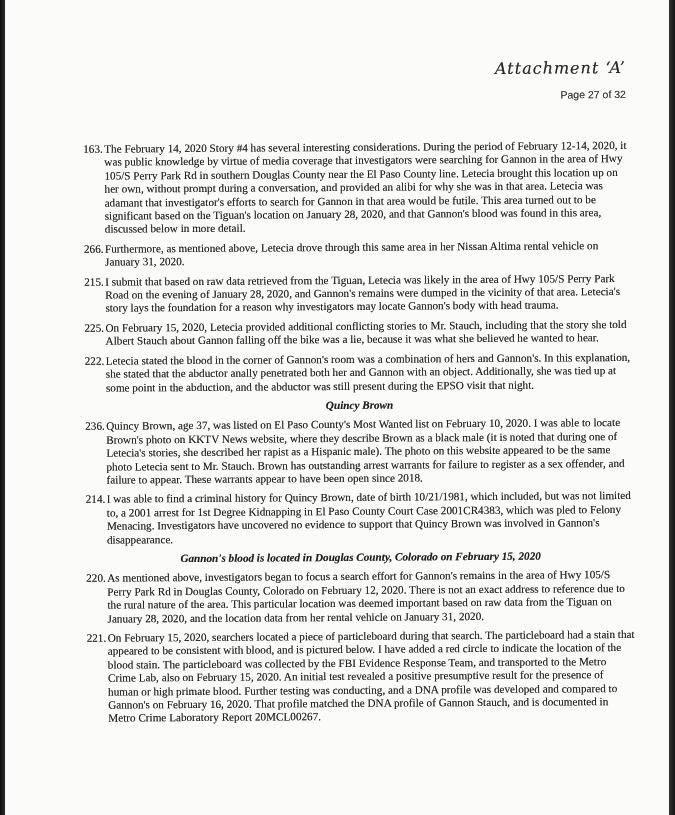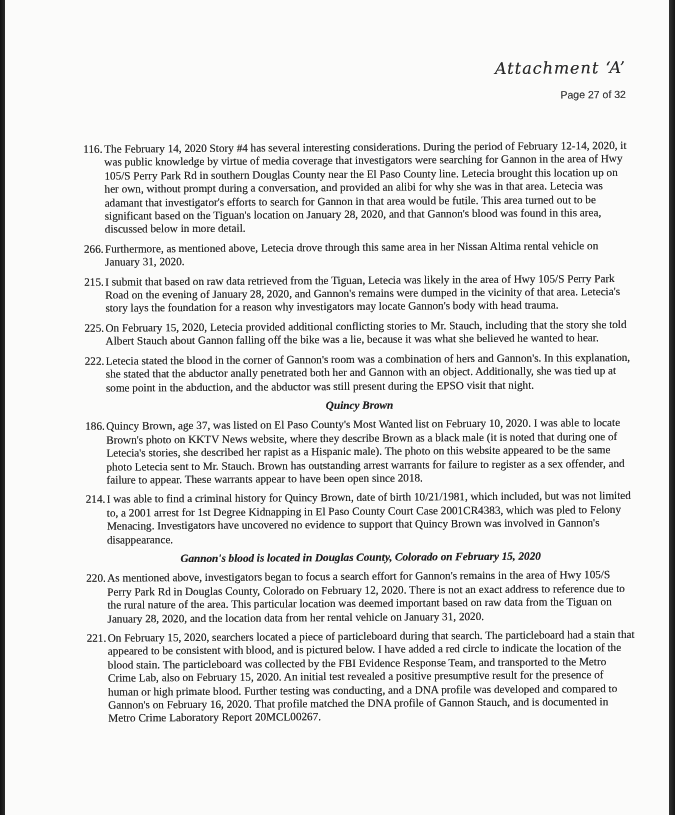--- a/index.html
+++ b/index.html
@@ -74,21 +74,21 @@
 <div class="page-content">
 
   <div class="doc-header">
     <div class="attachment-label">Attachment ‘A’</div>
     <div class="page-number">Page 27 of 32</div>
   </div>
 
   <div class="doc-body">
 
     <div class="para">
-      <span class="pnum">116.</span>
+      <span class="pnum">163.</span>
       <span class="ptext">The February 14, 2020 Story #4 has several interesting considerations.  During the period of February 12-14, 2020, it was public knowledge by virtue of media coverage that investigators were searching for Gannon in the area of Hwy 105/S Perry Park Rd in southern Douglas County near the El Paso County line.  Letecia brought this location up on her own, without prompt during a conversation, and provided an alibi for why she was in that area.  Letecia was adamant that investigator's efforts to search for Gannon in that area would be futile.  This area turned out to be significant based on the Tiguan's location on January 28, 2020, and that Gannon's blood was found in this area, discussed below in more detail.</span>
     </div>
 
     <div class="para">
       <span class="pnum">266.</span>
       <span class="ptext">Furthermore, as mentioned above, Letecia drove through this same area in her Nissan Altima rental vehicle on January 31, 2020.</span>
     </div>
 
     <div class="para">
       <span class="pnum">215.</span>
@@ -101,21 +101,21 @@
     </div>
 
     <div class="para">
       <span class="pnum">222.</span>
       <span class="ptext">Letecia stated the blood in the corner of Gannon's room was a combination of hers and Gannon's.  In this explanation, she stated that the abductor anally penetrated both her and Gannon with an object. Additionally, she was tied up at some point in the abduction, and the abductor was still present during the EPSO visit that night.</span>
     </div>
 
     <div class="section-heading">Quincy Brown</div>
 
     <div class="para">
-      <span class="pnum">186.</span>
+      <span class="pnum">236.</span>
       <span class="ptext">Quincy Brown, age 37, was listed on El Paso County's Most Wanted list on February 10, 2020.  I was able to locate Brown's photo on KKTV News website, where they describe Brown as a black male (it is noted that during one of Letecia's stories, she described her rapist as a Hispanic male).  The photo on this website appeared to be the same photo Letecia sent to Mr. Stauch.  Brown has outstanding arrest warrants for failure to register as a sex offender, and failure to appear.  These warrants appear to have been open since 2018.</span>
     </div>
 
     <div class="para">
       <span class="pnum">214.</span>
       <span class="ptext">I was able to find a criminal history for Quincy Brown, date of birth 10/21/1981, which included, but was not limited to, a 2001 arrest for 1st Degree Kidnapping in El Paso County Court Case 2001CR4383, which was pled to Felony Menacing.  Investigators have uncovered no evidence to support that Quincy Brown was involved in Gannon's disappearance.</span>
     </div>
 
     <div class="section-heading">Gannon's blood is located in Douglas County, Colorado on February 15, 2020</div>
 

